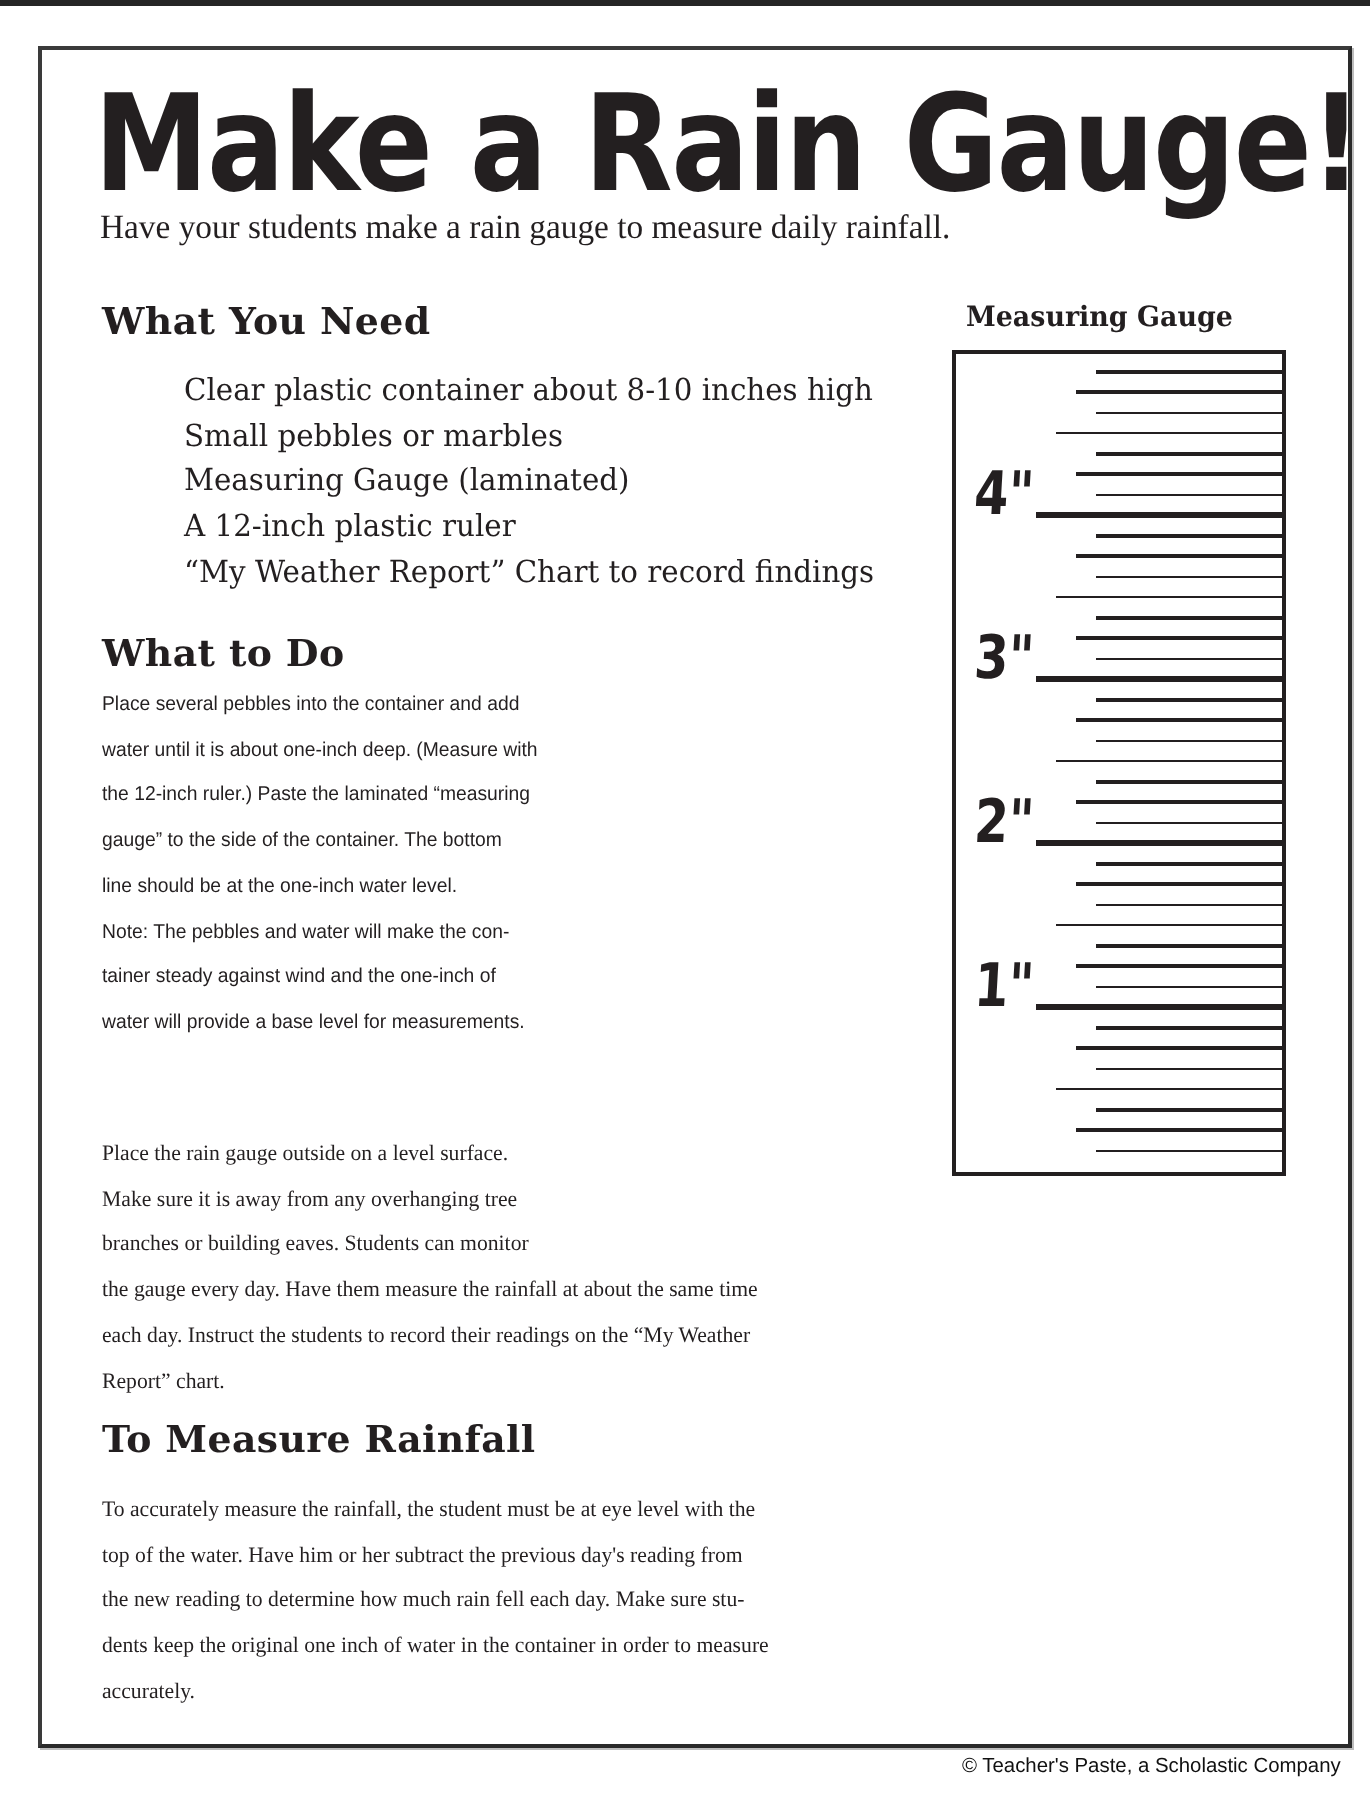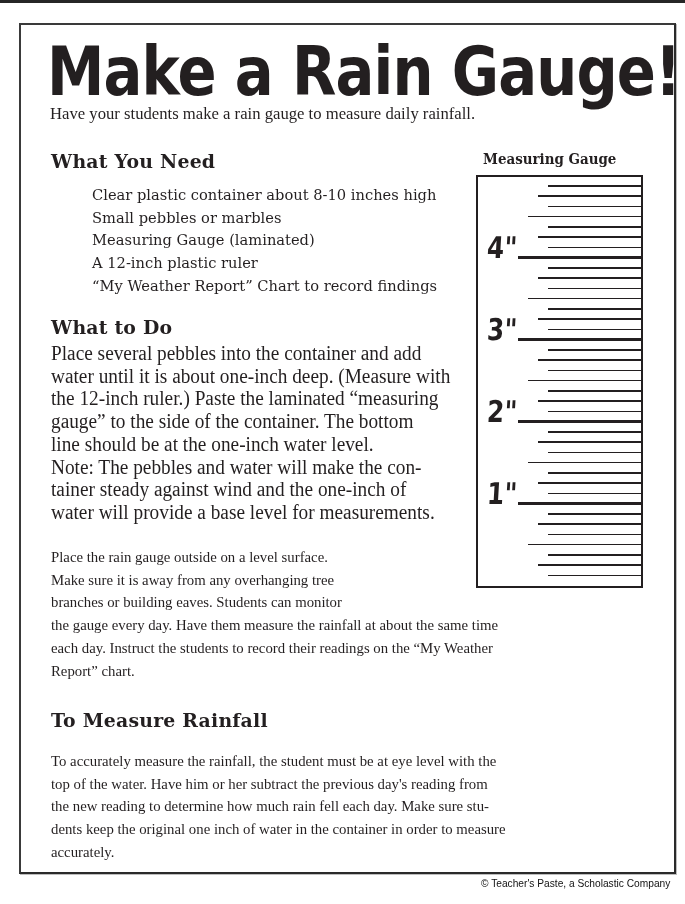--- a/index.html
+++ b/index.html
@@ -37,25 +37,25 @@
     }
 
     .need-list { position: absolute; left: 92px; top: 172px; list-style: none; margin-top: 12px; }
     .need-list li {
       font-family: "DejaVu Serif", serif; font-size: 15.2px; line-height: 22.7px;
       white-space: nowrap; transform-origin: left top; transform: scaleX(0.965);
     }
 
     .para {
       position: absolute; left: 51px;
-      font-family: Liberation Serif, serif; font-size: 20px; line-height: 22.7px;
+      font-family: Liberation Sans, sans-serif; font-size: 10px; line-height: 22.7px;
     }
     .para .ln { display: block; white-space: nowrap; transform-origin: left top; transform: scaleX(0.965); }
 
-    .para.times { font-family: "Liberation Serif", serif; font-size: 15px; }
+    .para.times { font-family: "Liberation Serif", serif; font-size: 11px; margin-top: 20px; }
     .para.times .ln { transform: scaleX(0.985); }
 
     .gauge-title {
       position: absolute; left: 483px; top: 150px;
       font-family: "DejaVu Serif", serif; font-weight: bold; font-size: 14px; line-height: 18px;
       white-space: nowrap; transform-origin: left top; transform: scaleX(0.96);
     }
 
     .gauge {
       position: absolute; left: 476px; top: 175px; width: 167px; height: 413px;
@@ -109,21 +109,21 @@
 <div class="para times" style="top:546px;">
   <span class="ln">Place the rain gauge outside on a level surface.</span>
   <span class="ln">Make sure it is away from any overhanging tree</span>
   <span class="ln">branches or building eaves.  Students can monitor</span>
   <span class="ln">the gauge every day.  Have them measure the rainfall at about the same time</span>
   <span class="ln">each day.  Instruct the students to record their readings on the “My Weather</span>
   <span class="ln">Report” chart.</span>
 </div>
 
 <h2 class="heading" style="top:710px;">To Measure Rainfall</h2>
-<div class="para times" style="top:750px;">
+<div class="para times" style="top:724px;">
   <span class="ln">To accurately measure the rainfall, the student must be at eye level with the</span>
   <span class="ln">top of the water.  Have him or her subtract the previous day's reading from</span>
   <span class="ln">the new reading to determine how much rain fell each day.  Make sure stu-</span>
   <span class="ln">dents keep the original one inch of water in the container in order to measure</span>
   <span class="ln">accurately.</span>
 </div>
 
 <div class="gauge-title">Measuring Gauge</div>
 <div class="gauge" id="gauge">
   <span class="gauge-label" style="top:55px;">4"</span>

